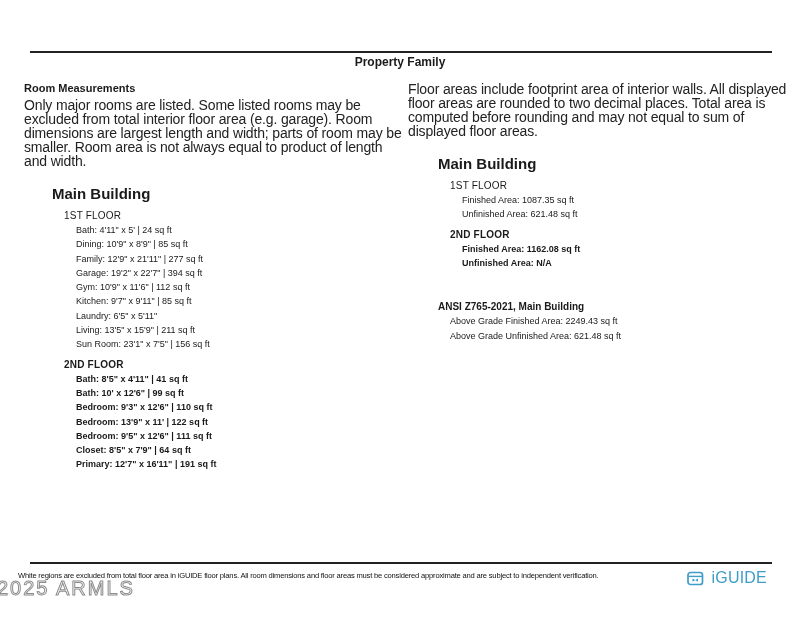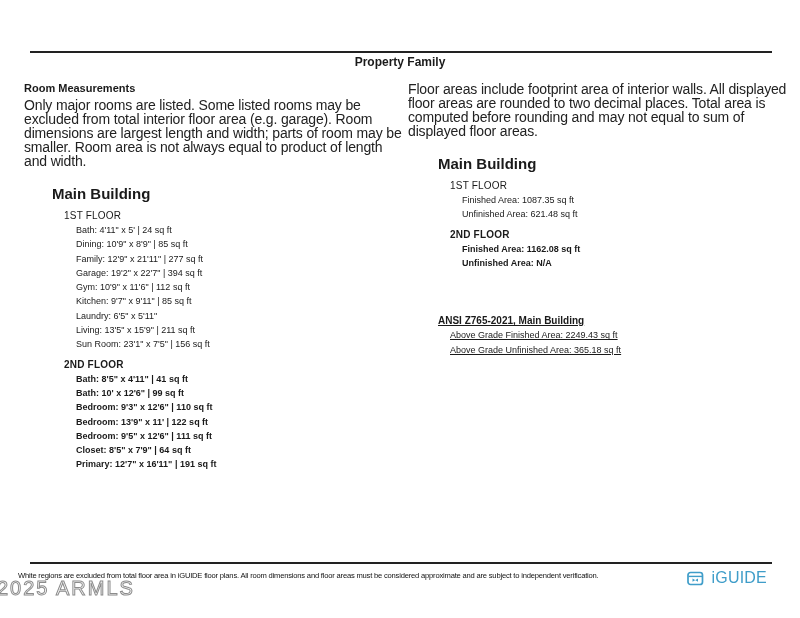--- a/index.html
+++ b/index.html
@@ -35,21 +35,21 @@
   }
   .col-left .section-desc { width: 380px; }
   .building-name { font-weight: bold; font-size: 15px; line-height: 14px; }
   .col-left  .building-group { margin-top: 19px; padding-left: 28px; }
   .col-right .building-group { margin-top: 19px; padding-left: 30px; }
   .floor-block { margin-top: 8px; }
   .floor-block + .floor-block { margin-top: 6px; font-weight: bold; }
   .floor-name { font-size: 10px; line-height: 14px; padding-left: 12px; letter-spacing: 0.2px; }
   .room-list, .area-list { padding-left: 24px; }
   .room-list > div, .area-list > div { font-size: 9px; line-height: 14.3px; white-space: nowrap; }
-  .ansi-group { margin-top: 44px; padding-left: 30px; text-decoration: underline; }
+  .ansi-group { margin-top: 30px; padding-left: 30px; }
   .ansi-heading { font-size: 10px; font-weight: bold; line-height: 14.3px; }
   .ansi-list { padding-left: 12px; }
   .ansi-list > div { font-size: 9px; line-height: 14.3px; white-space: nowrap; }
   
   .footer-rule {
     position: absolute; top: 562px; left: 30px; width: 742px;
     border-top: 2px solid #222;
   }
   .footer-disclaimer {
     position: absolute; top: 571px; left: 18px;
@@ -128,21 +128,21 @@
         <div class="area-list">
             <div>Finished Area: 1162.08 sq ft</div>
             <div>Unfinished Area: N/A</div>
           </div>
       </div>
     </div>
     <div class="ansi-group">
       <div class="ansi-heading">ANSI Z765-2021, Main Building</div>
       <div class="ansi-list">
           <div>Above Grade Finished Area: 2249.43 sq ft</div>
-          <div>Above Grade Unfinished Area: 365.18 sq ft</div>
+          <div>Above Grade Unfinished Area: 621.48 sq ft</div>
         </div>
     </div>
   </div>
 
   <div class="footer-rule"></div>
   <div class="footer-disclaimer">White regions are excluded from total floor area in iGUIDE floor plans. All room dimensions and floor areas must be considered approximate and are subject to independent verification.</div>
 
   <div class="iguide-logo">
     <span style="display:inline-flex;">
       <svg width="17" height="15" viewBox="0 0 17 15">

